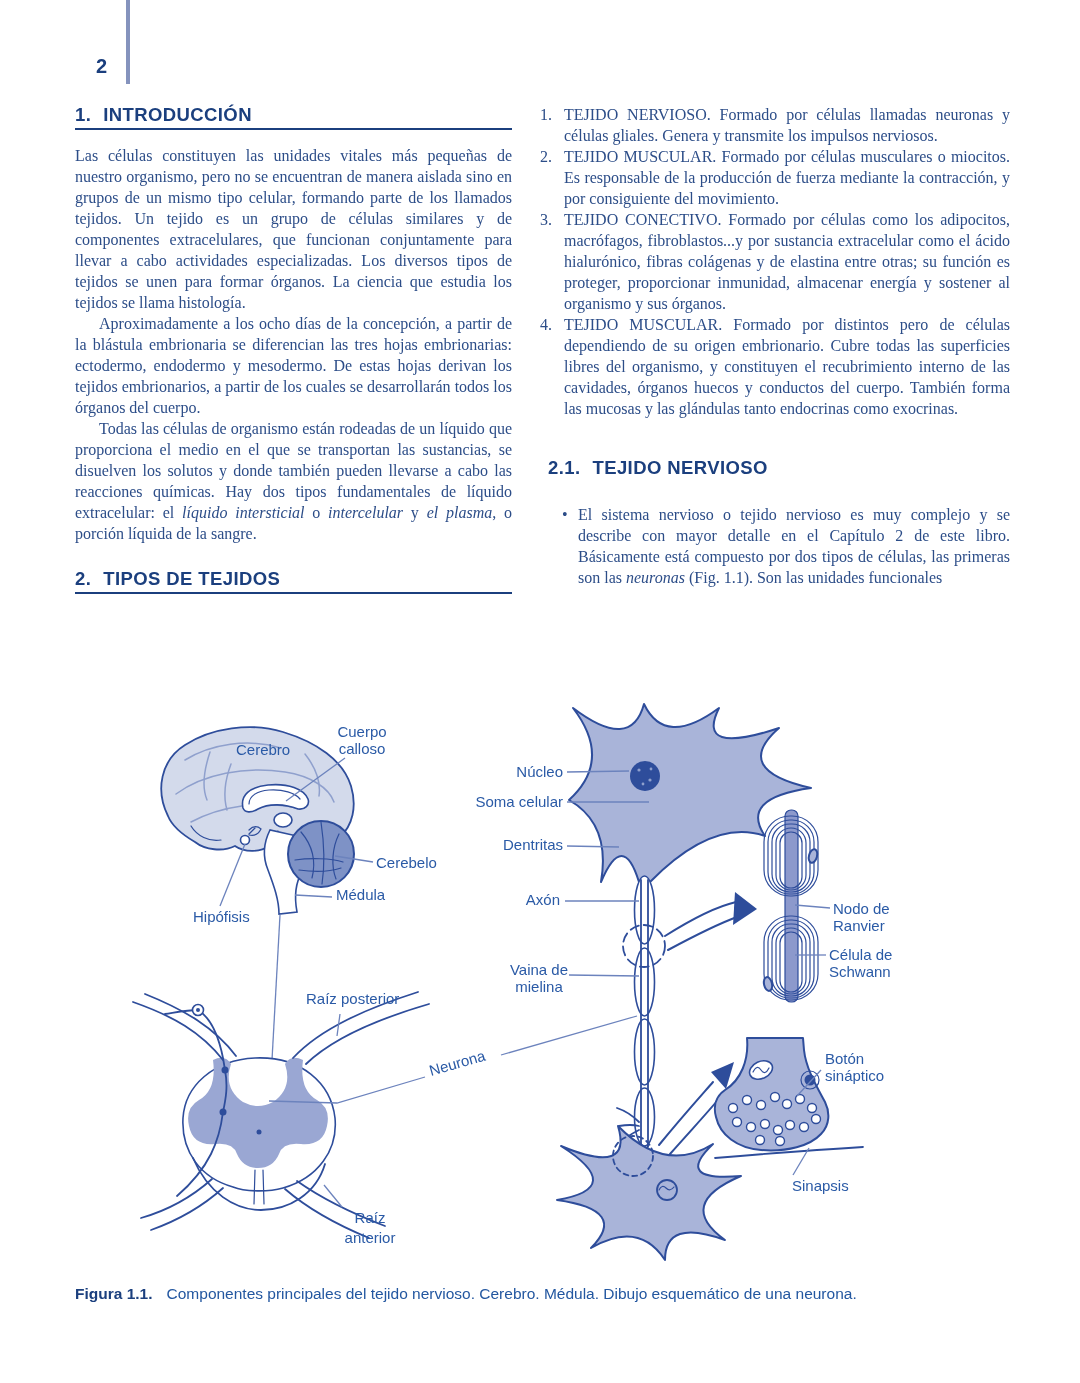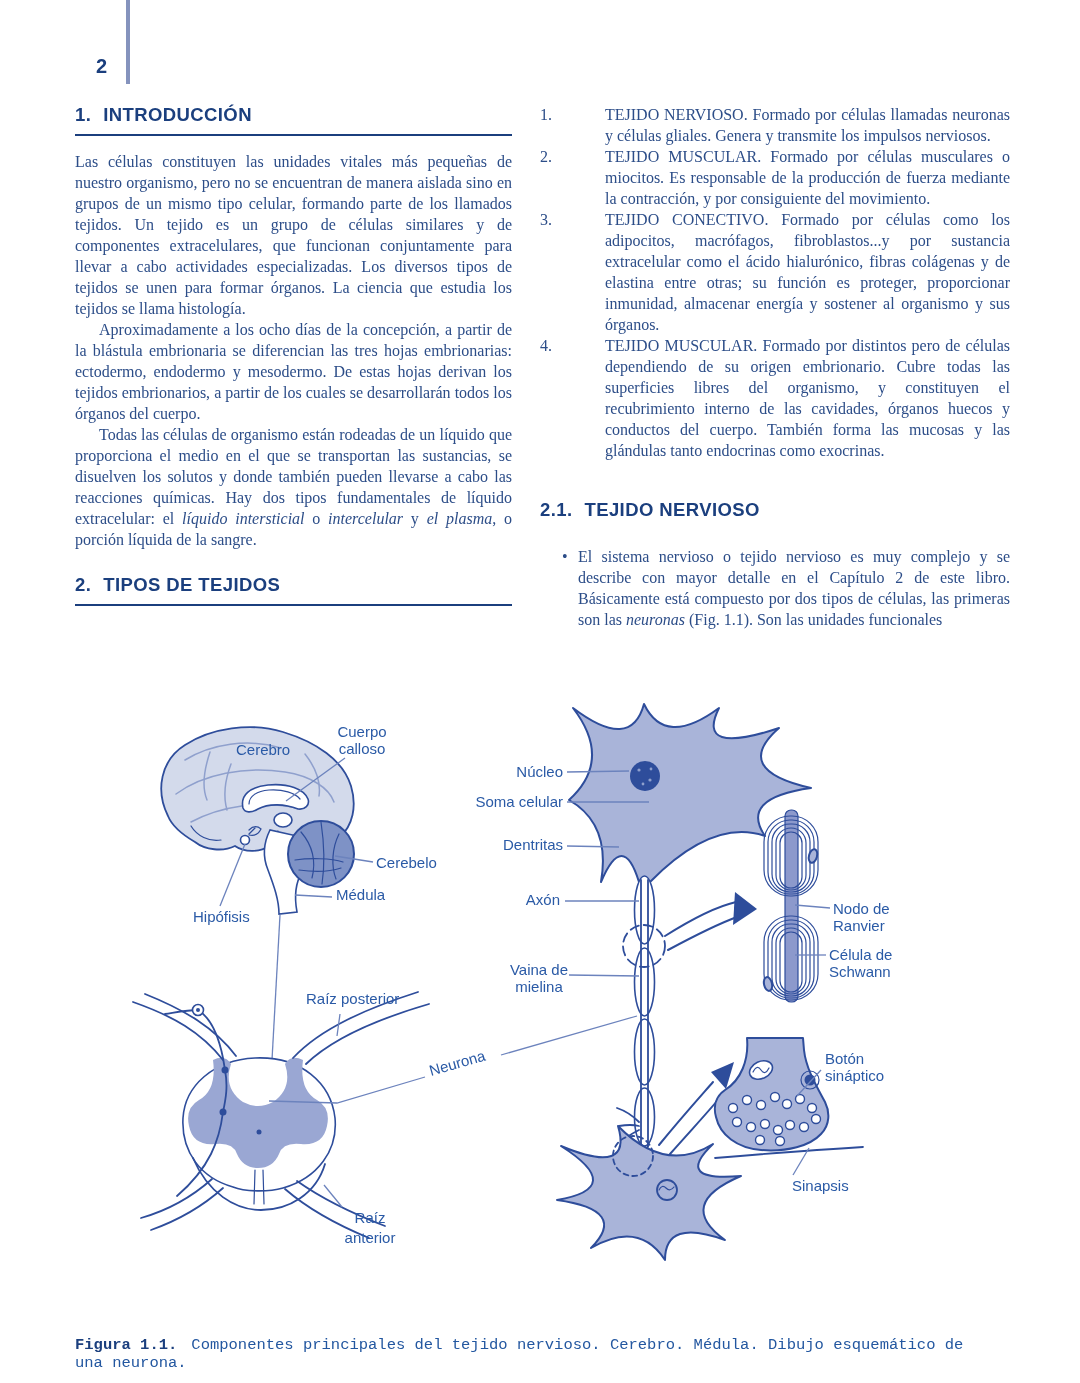--- a/index.html
+++ b/index.html
@@ -16,39 +16,39 @@
            font-weight:bold;font-size:20px;color:var(--heading);}
   .hdr-bar{position:absolute;left:126px;top:0;width:4px;height:84px;background:var(--header-bar);}
   .hdr-title{position:absolute;left:142px;top:58px;font-family:"Liberation Sans",sans-serif;
              font-size:17px;color:var(--heading);word-spacing:3px;}
   
   .col{position:absolute;top:104px;font-size:16px;line-height:21px;text-align:justify;}
   .col-left{left:75px;width:437px;}
   .col-right{left:540px;width:470px;}
   h2,h3{font-family:"Liberation Sans",sans-serif;color:var(--heading);font-size:18.5px;
         letter-spacing:.4px;margin:0;}
-  h2{border-bottom:2px solid var(--heading);padding-bottom:9px;margin-bottom:15px;}
+  h2{border-bottom:2px solid var(--heading);padding-bottom:3px;margin-bottom:15px;}
   h2 .num,h3 .num{margin-right:12px;}
-  h3{margin:38px 0 26px 0;}
+  h3{margin:38px 0 26px 8px;}
   #sec2-heading{margin-top:24px;}
   p{margin:0;}
   .ind{text-indent:24px;}
   em{font-style:italic;}
   
   .titem{display:flex;margin:0;}
   .titem .no{flex:0 0 24px;}
-  .titem .tx{flex:1;text-align:justify;margin-left:41px;}
+  .titem .tx{flex:1;text-align:justify;}
   
   .bullet{display:flex;padding-left:22px;}
   .bullet .dot{flex:0 0 16px;}
   .bullet .tx{flex:1;text-align:justify;}
   
   .fig{position:absolute;left:73px;top:698px;}
-  .caption{position:absolute;left:75px;top:1336px;width:920px;
-           font-family:Liberation Mono, monospace;font-size:15.5px;color:var(--caption-text);}
+  .caption{position:absolute;left:75px;top:1285px;width:920px;
+           font-family:Liberation Sans, sans-serif;font-size:15.5px;color:var(--caption-text);}
   .caption .tag{font-weight:bold;color:var(--heading);margin-right:14px;}
   
   .ol{stroke:var(--outline);fill:none;stroke-width:1.8;stroke-linecap:round;}
   .thin{stroke-width:1.2;}
   .fill-brain{fill:var(--brain-fill);stroke:var(--outline);stroke-width:1.8;}
   .fill-cereb{fill:var(--cerebellum-fill);stroke:var(--outline);stroke-width:2;}
   .fill-cell{fill:var(--cell-fill);stroke:var(--outline);stroke-width:2;stroke-linejoin:round;}
   .fill-white{fill:#fff;stroke:var(--outline);stroke-width:1.6;}
   .fill-gray{fill:var(--gray-matter);stroke:none;}
   .gyr{stroke:var(--gyri);fill:none;stroke-width:1.5;stroke-linecap:round;}

